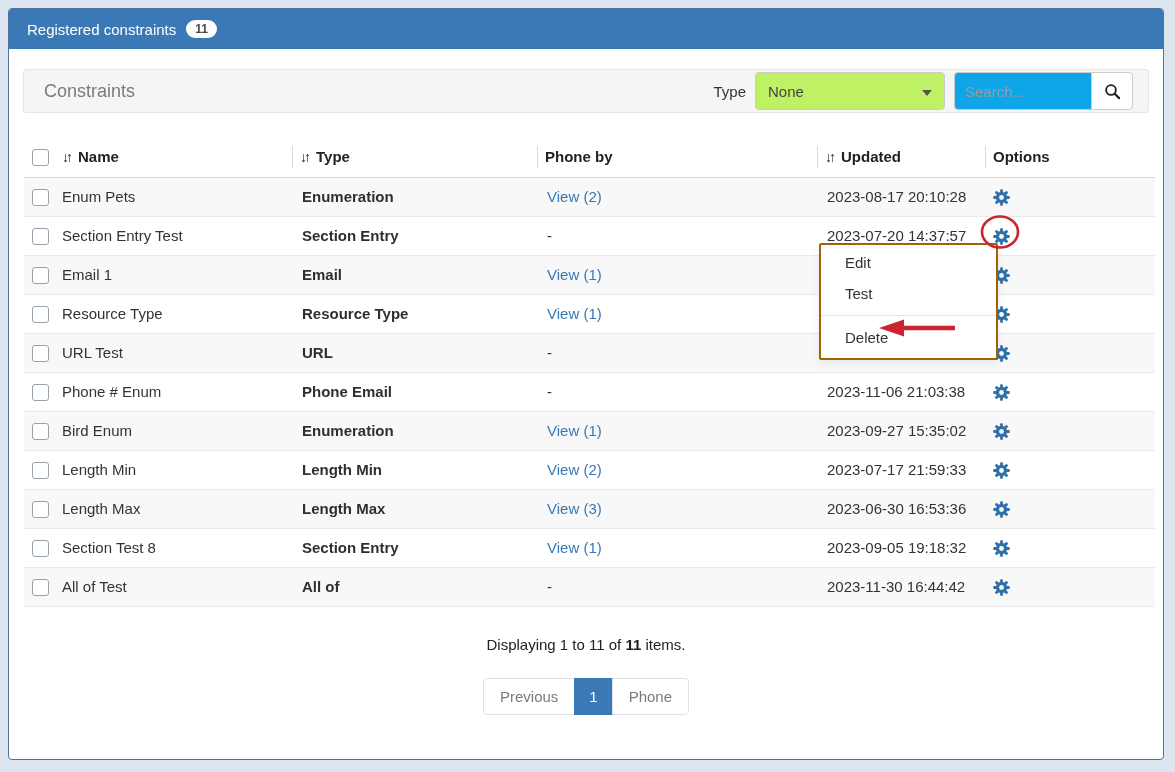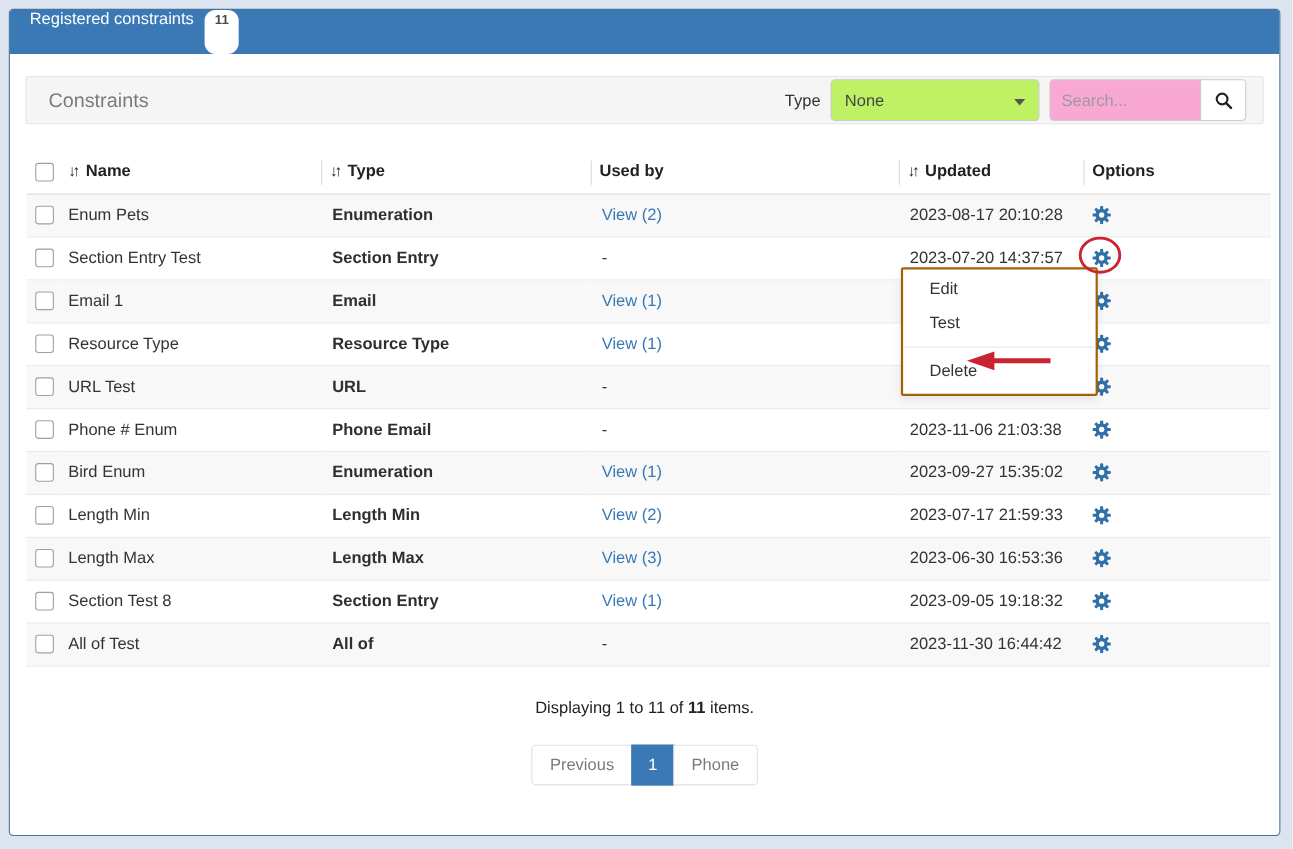--- a/index.html
+++ b/index.html
@@ -10,21 +10,21 @@
     color:#333;
   }
   
   .panel{
     position:absolute;left:8px;top:8px;width:1156px;height:752px;
     background:#fff;border:1px solid #4d7596;border-radius:4px;
     box-sizing:border-box;
   }
   .panel-header{
     height:40px;background:#3a79b5;border-radius:3px 3px 0 0;
-    display:flex;gap:10px;padding:0 18px;
+    display:flex;align-items:center;gap:10px;padding:0 18px;
   }
   .panel-title{color:#fff;font-size:15px;}
   .badge{
     background:#fff;color:#4a4a4a;font-size:12px;font-weight:bold;
     border-radius:10px;padding:3px 9px;line-height:1;
   }
   
   .toolbar{
     margin:20px 14px 0 14px;height:44px;background:#f5f5f5;
     border:1px solid #e6e6e6;border-radius:3px;box-sizing:border-box;
@@ -41,21 +41,21 @@
   }
   .select .caret{
     position:absolute;right:12px;top:17px;width:0;height:0;
     border-left:5px solid transparent;border-right:5px solid transparent;
     border-top:6px solid #555;
   }
   .search-group{display:flex;}
   .search-input{
     width:138px;height:38px;box-sizing:border-box;border:1px solid #ccc;
     border-radius:4px 0 0 4px;padding:0 10px;font-size:15px;color:#333;
-    font-family:inherit;outline:none;background:#f9a8d4;
+    font-family:inherit;outline:none;background:#0ea5e9;
   }
   .search-input::placeholder{color:#9b9b9b;}
   .search-btn{
     width:42px;height:38px;box-sizing:border-box;border:1px solid #ccc;
     margin-left:-1px;border-radius:0 4px 4px 0;background:#fff;cursor:pointer;
     display:flex;align-items:center;justify-content:center;padding:0;
   }
   
   .table-wrap{margin:24px 14px 0 15px;}
   table{border-collapse:collapse;width:1131px;table-layout:fixed;font-size:15px;}
@@ -153,21 +153,21 @@
           <th>
             <span class="cb"></span>
           </th>
           <th>
             <span class="sort-icon">↓↑</span><span>Name</span>
           </th>
           <th class="sep">
             <span class="sort-icon">↓↑</span><span>Type</span>
           </th>
           <th class="sep">
-            <span>Used by</span>
+            <span>Phone by</span>
           </th>
           <th class="sep">
             <span class="sort-icon">↓↑</span><span>Updated</span>
           </th>
           <th class="sep">
             <span>Options</span>
           </th>
         </tr>
       </thead>
       <tbody>

